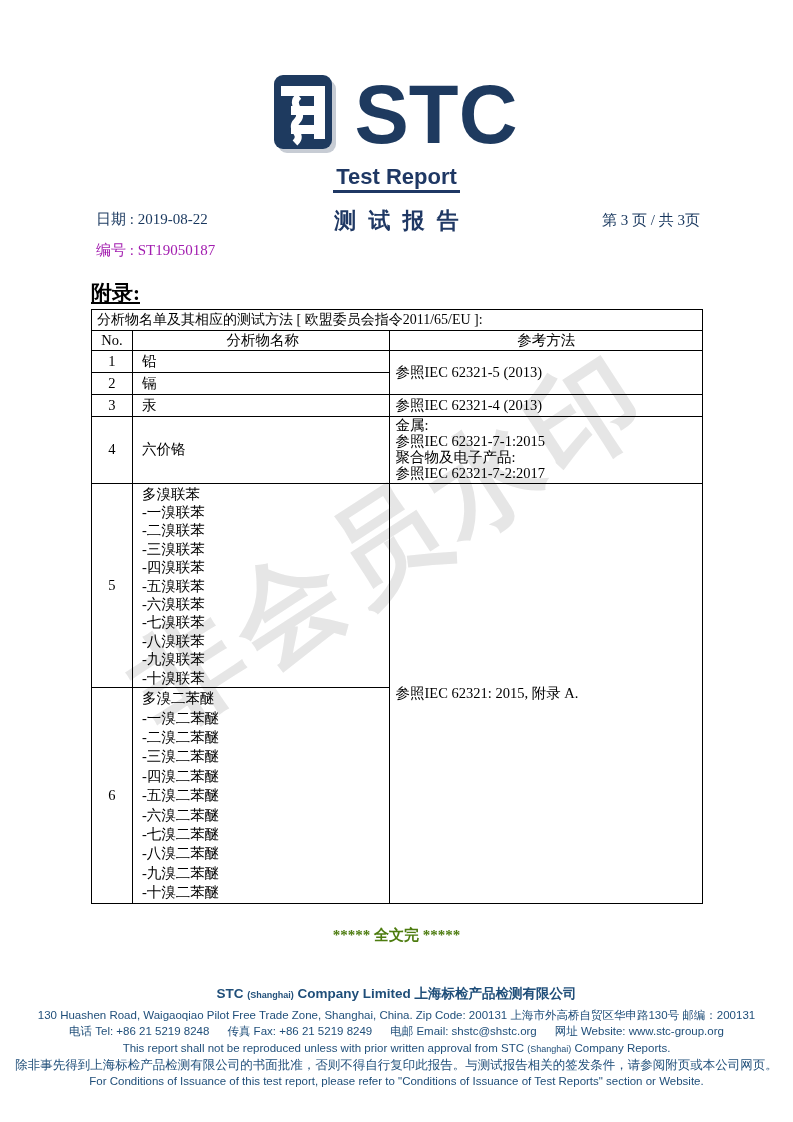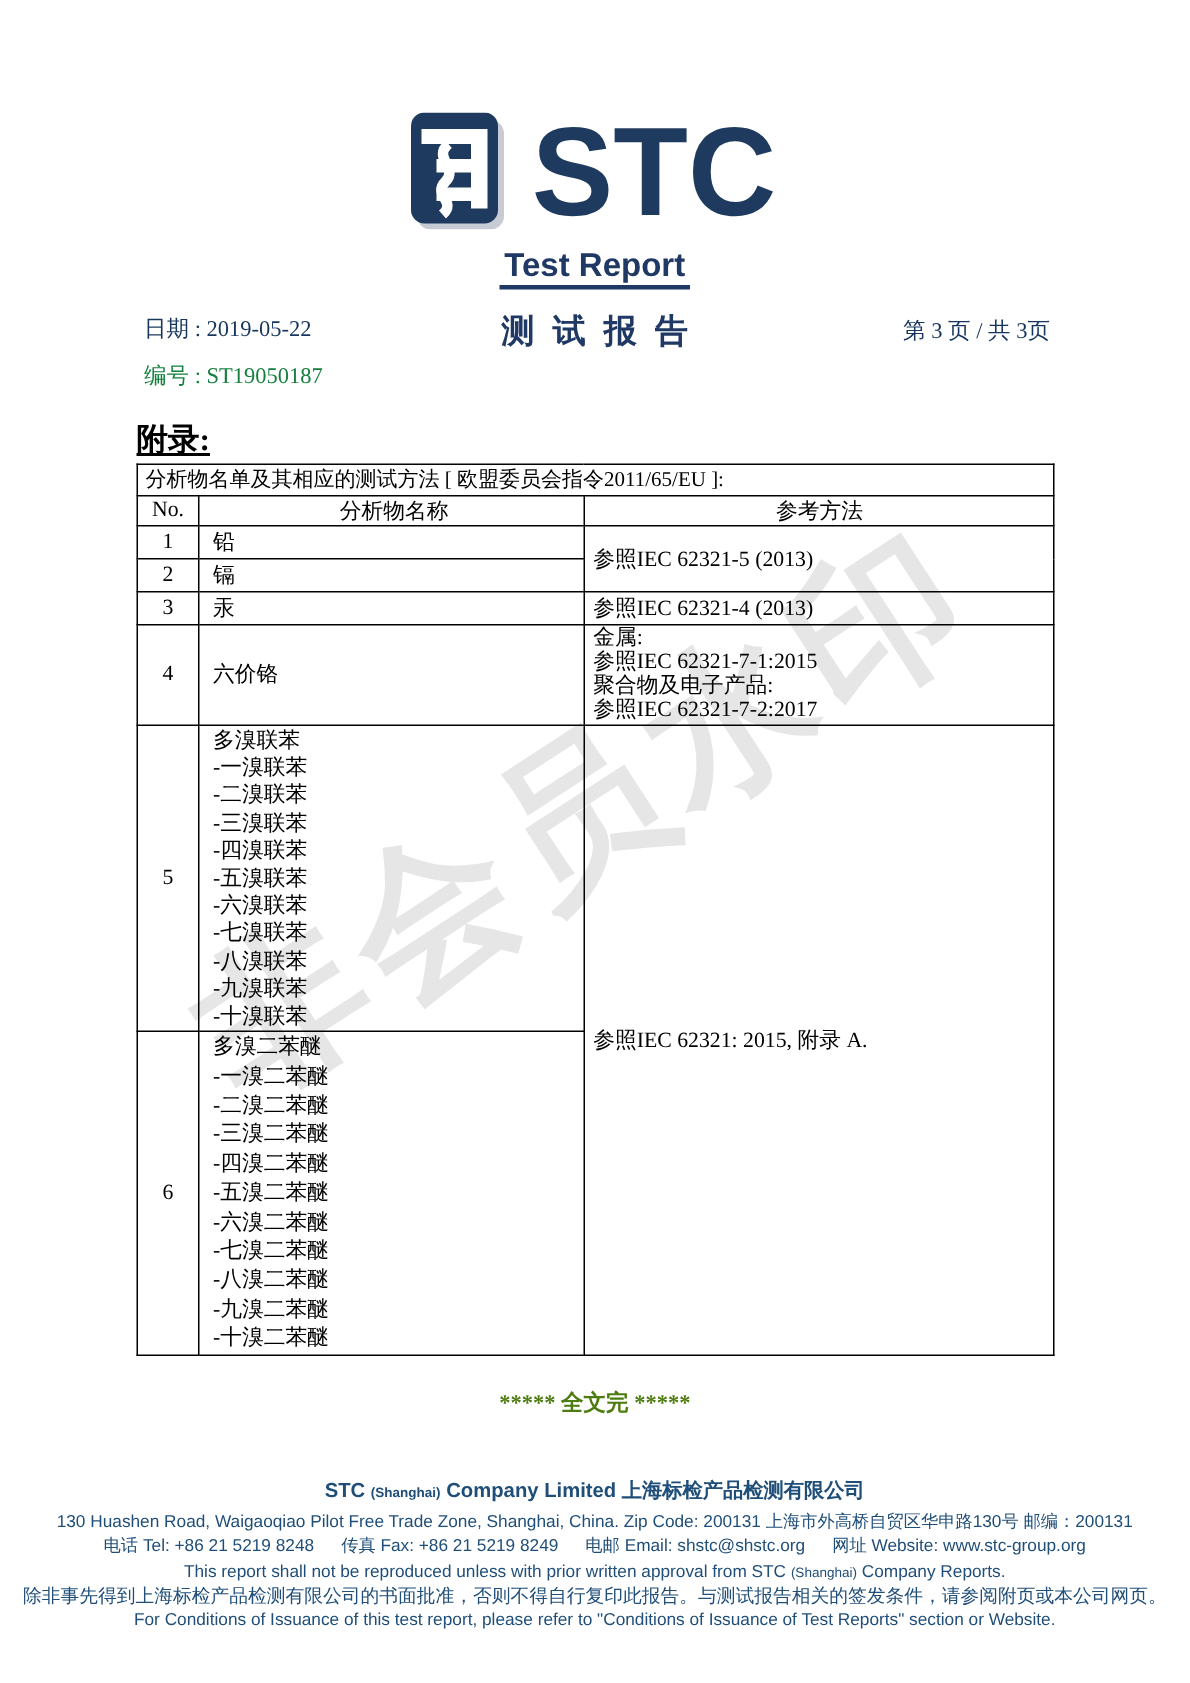--- a/index.html
+++ b/index.html
@@ -30,21 +30,21 @@
   }
   
   .meta { position:relative; margin:16px 93px 0 96px; height:26px; font-size:15px; color:#17365d; }
   .meta-date { position:absolute; left:0; top:4px; }
   .meta-title {
     position:absolute; left:50%; top:0; transform:translateX(-50%);
     font-family:"Liberation Sans", sans-serif; font-weight:bold; font-size:22px;
     color:#1f3864; letter-spacing:3px; white-space:nowrap;
   }
   .meta-page { position:absolute; right:0; top:5px; font-size:15px; }
-  .report-no { margin:9px 0 0 96px; font-size:15px; color:#15803d; }
+  .report-no { margin:9px 0 0 96px; font-size:15px; color:#a21caf; }
   
   .appendix-heading {
     margin:19px 0 2px 91px; font-size:21px; font-weight:bold;
     text-decoration:underline; color:#000;
   }
   table.report { border-collapse:collapse; width:612px; margin:0 0 0 91px; font-size:14.5px; background:transparent; }
   table.report td { border:1px solid #000; padding:0 5px; vertical-align:middle; }
   .caption-cell { height:19px; font-size:14px; padding:1px 5px !important; }
   .th-cell { height:20px; text-align:center; }
   .no-cell  { width:41px; text-align:center; }
@@ -94,21 +94,21 @@
       <div class="logo-text">STC</div>
     </div>
 
     <div class="test-report">
       <span>Test Report</span>
     </div>
 
     <div class="meta">
       <div class="meta-date">
         <span>日期 :</span>
-        <span>2019-05-22</span>
+        <span>2019-08-22</span>
       </div>
       <div class="meta-title">测 试 报 告</div>
       <div class="meta-page">第 3 页 / 共 3页</div>
     </div>
 
     <div class="report-no">
       <span>编号 :</span>
       <span>ST19050187</span>
     </div>
 

